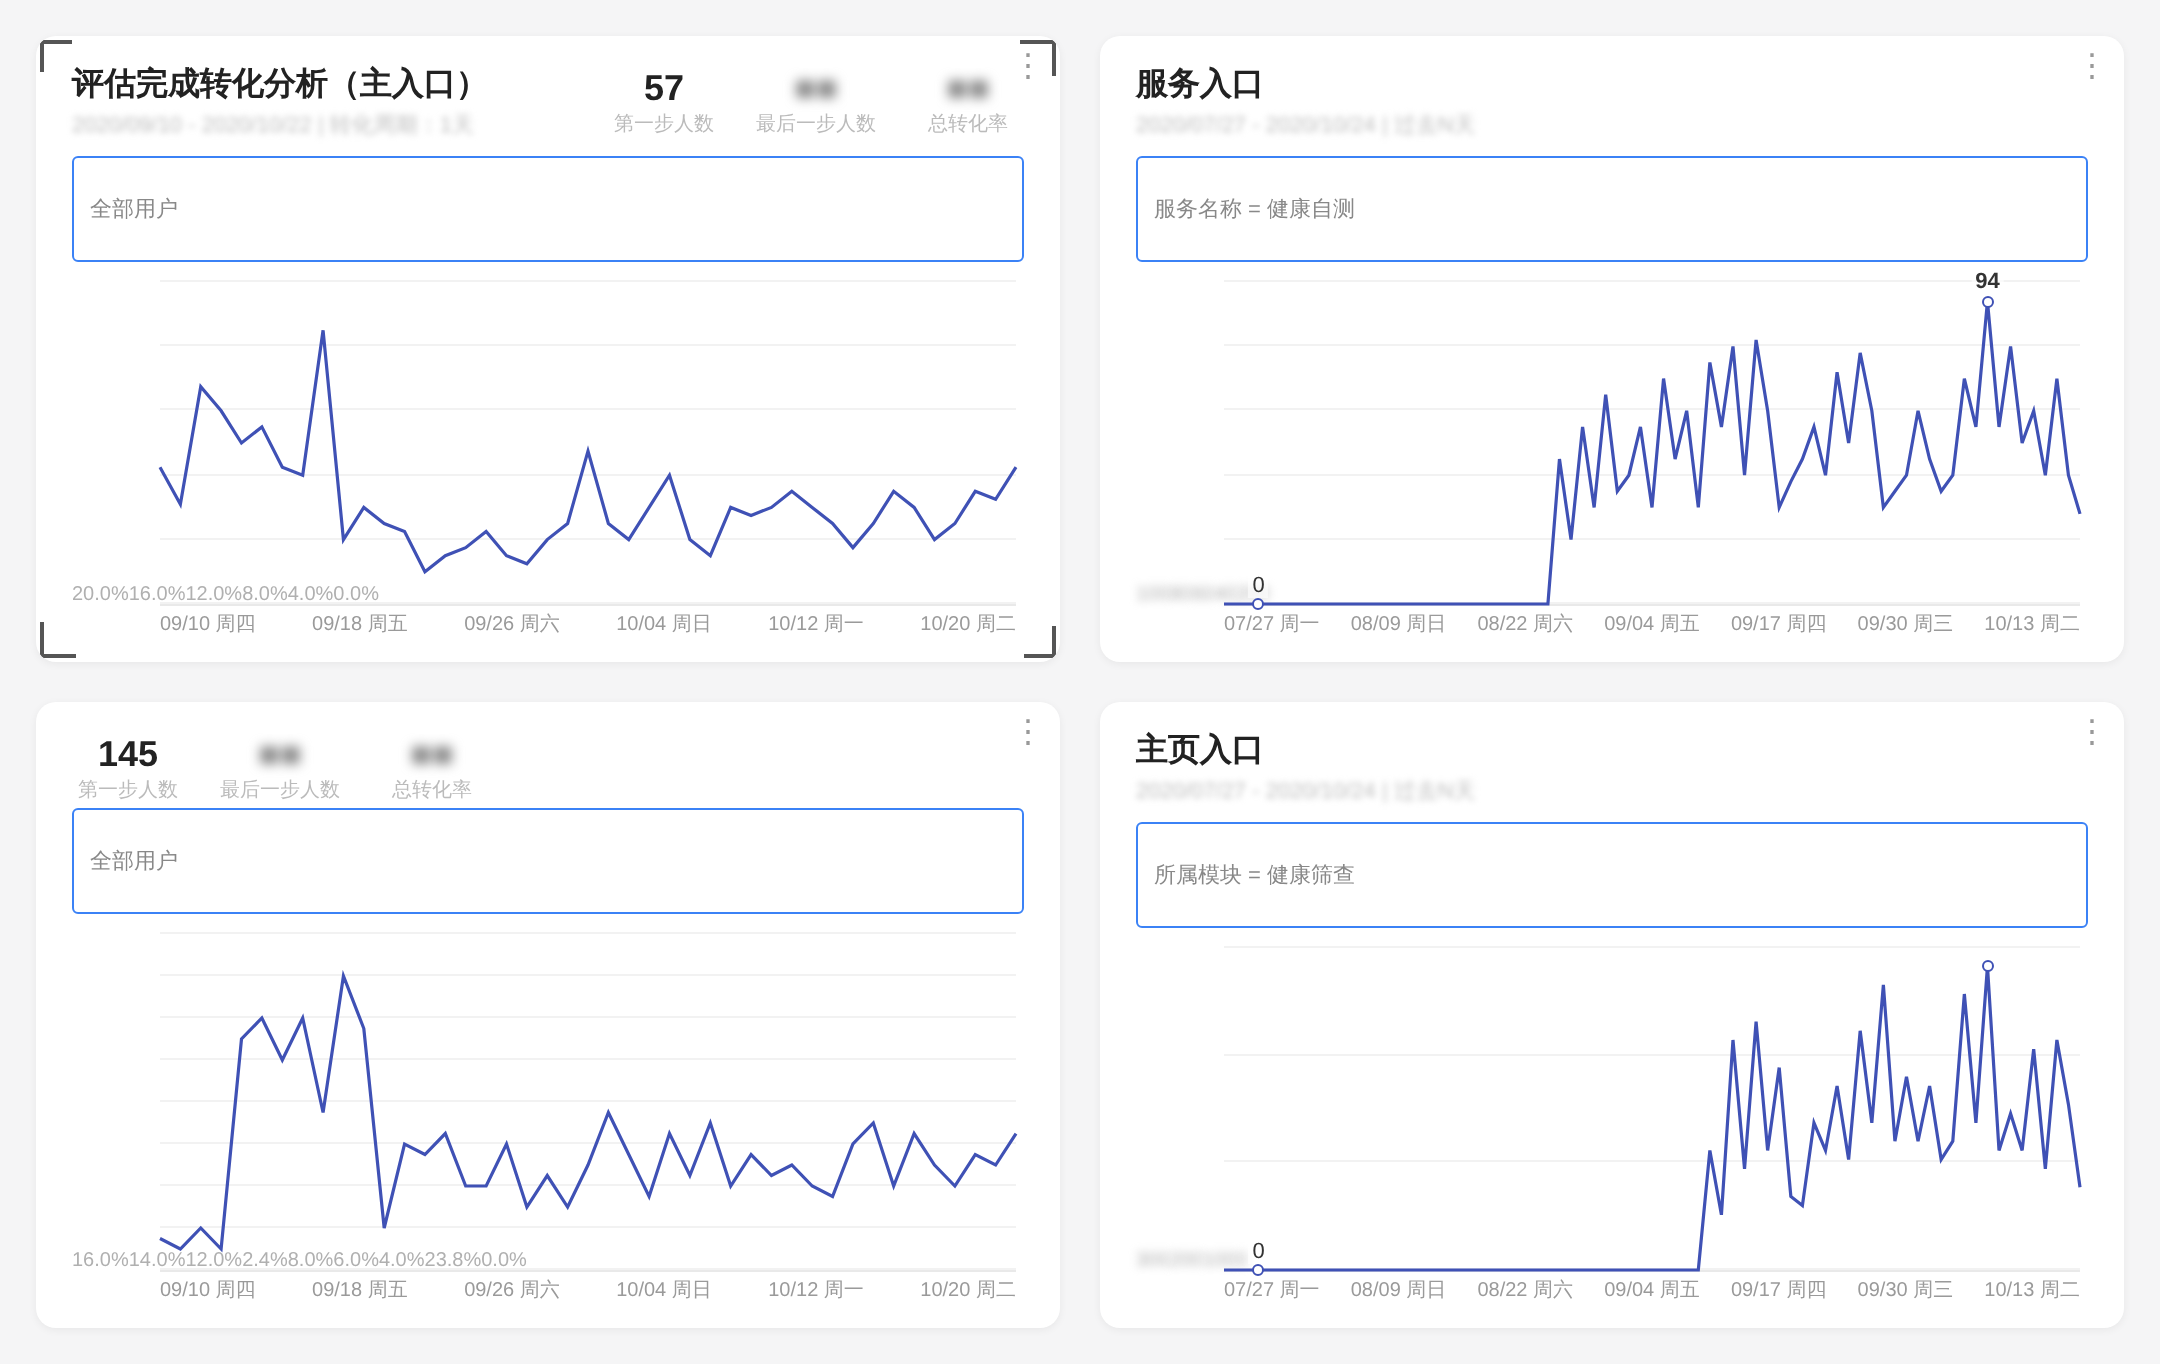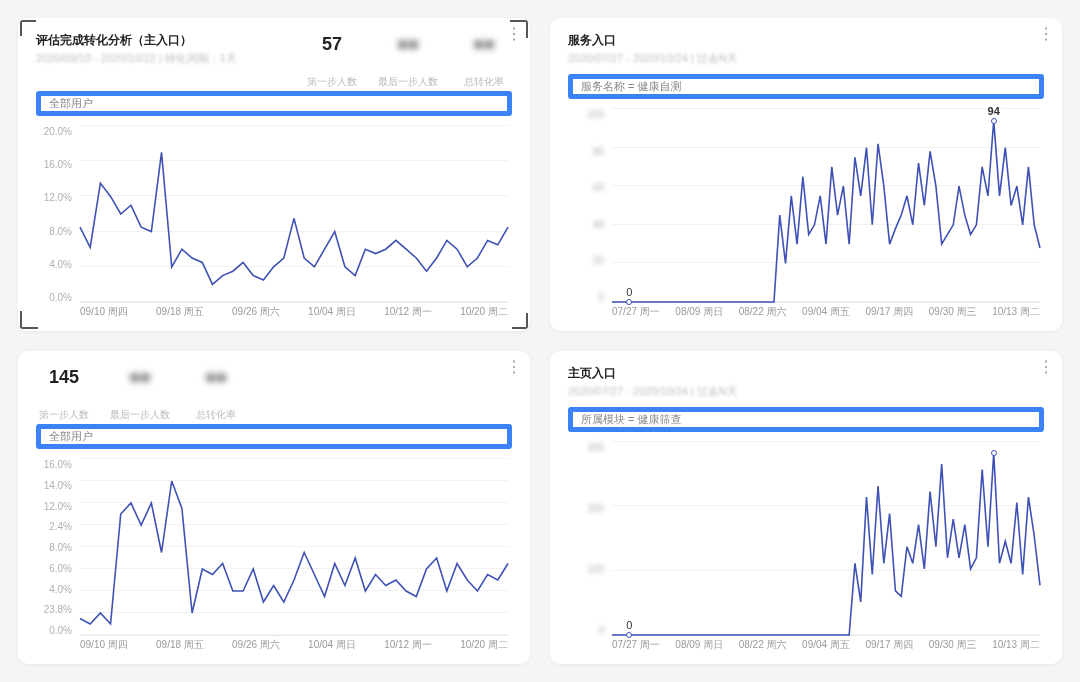--- a/index.html
+++ b/index.html
@@ -41,61 +41,60 @@
   .card.selected::before    { top: 2px; right: 2px; border-left: none; border-bottom: none; }
   .card.selected::after     { bottom: 2px; left: 2px; border-right: none; border-top: none; }
   .card.selected .corner-br { bottom: 2px; right: 2px; border-left: none; border-top: none; }
 
   .head-row {
     display: flex;
     align-items: flex-start;
     justify-content: space-between;
   }
   .title {
-    font-size: 12px;
+    font-size: 16px;
     font-weight: 600;
     color: #222;
     margin: 0 0 2px 0;
   }
   .subtitle {
     font-size: 11px;
     color: #bdbdbd;
     margin: 0 0 6px 0;
     filter: blur(1.5px);
   }
   .metrics {
     display: flex;
     gap: 18px;
     padding-top: 2px;
   }
   .metric {
     display: flex;
     flex-direction: column;
     align-items: center;
     min-width: 56px;
-    gap: 20px;
   }
   .metric .val {
     font-size: 18px;
     font-weight: 600;
     color: #222;
   }
   .metric .val.blur { filter: blur(3px); color:#888; }
   .metric .lbl {
     font-size: 10px;
     color: #bbb;
     text-align: center;
   }
   .tag {
     display: inline-block;
     font-size: 11px;
     color: #888;
-    border: 5px solid #3b82f6;
+    border: 1px solid #3b82f6;
     border-radius: 3px;
-    padding: 0 8px;
+    padding: 18px 8px;
     margin: 2px 0 6px 0;
   }
   .more {
     position: absolute;
     top: 8px; right: 8px;
     font-size: 16px;
     color: #999;
     cursor: pointer;
     line-height: 1;
   }
@@ -103,21 +102,21 @@
     flex: 1;
     position: relative;
     margin-top: 4px;
     min-height: 160px;
   }
   .y-axis {
     position: absolute;
     left: 0; top: 0; bottom: 20px;
     width: 40px;
     display: flex;
-    flex-direction: column;
+    flex-direction: row;
     justify-content: space-between;
     align-items: flex-end;
     font-size: 10px;
     color: #b0b0b0;
     padding-right: 4px;
   }
   .y-axis.blur span { filter: blur(2px); }
   .plot {
     position: absolute;
     left: 44px; right: 4px; top: 0; bottom: 20px;

